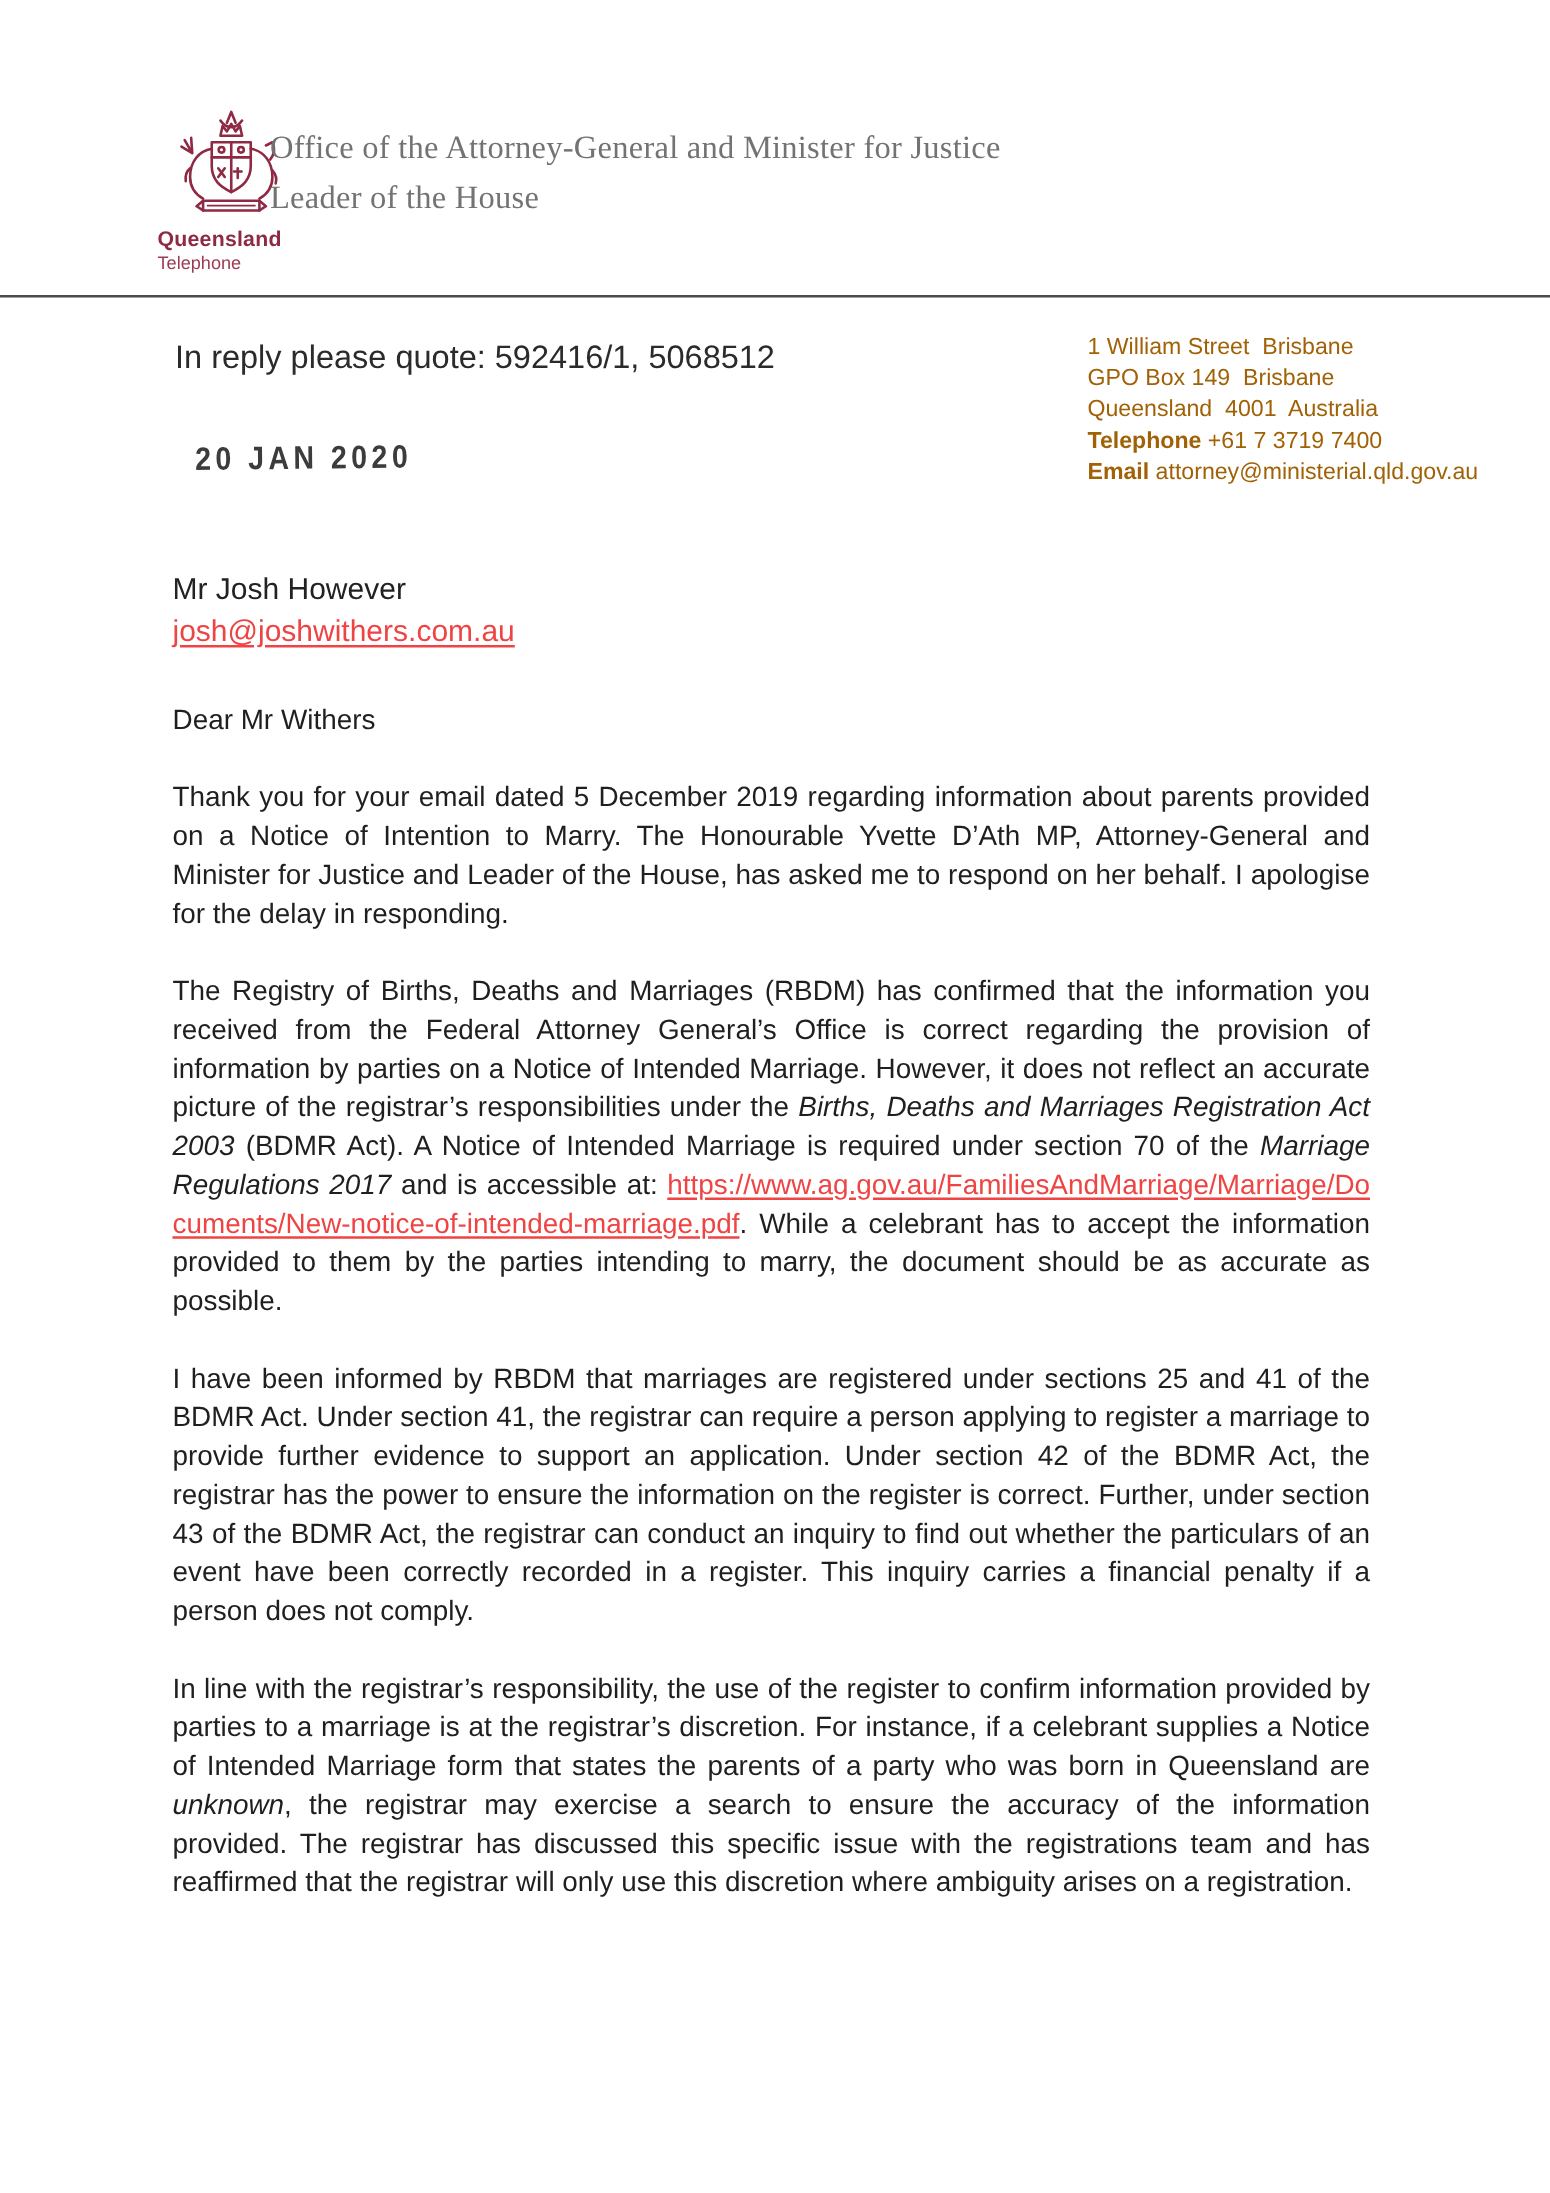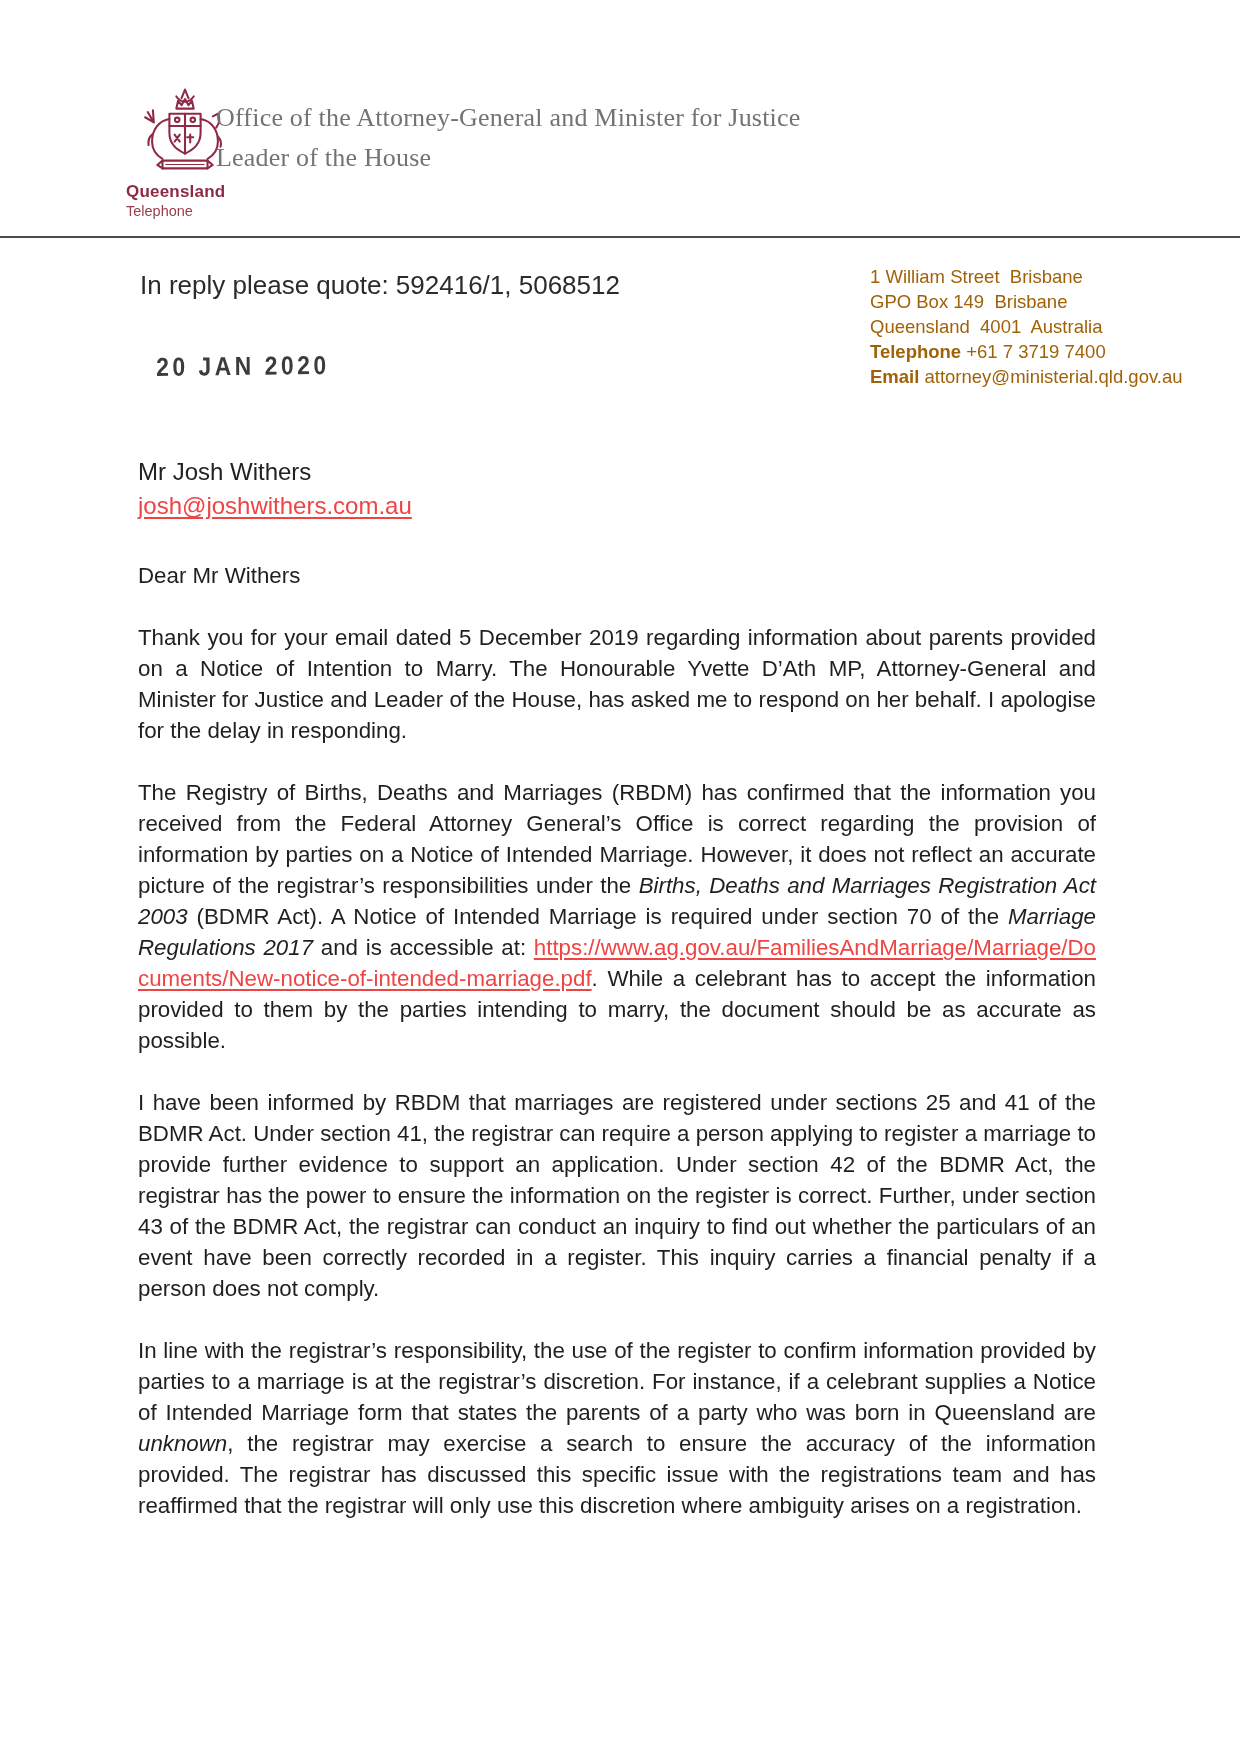--- a/index.html
+++ b/index.html
@@ -174,21 +174,21 @@
     <span class="addr-line">1 William Street  Brisbane</span>
     <span class="addr-line">GPO Box 149  Brisbane</span>
     <span class="addr-line">Queensland  4001  Australia</span>
     <span class="addr-line"><span class="lbl">Telephone</span><span class="val"> +61 7 3719 7400</span></span>
     <span class="addr-line"><span class="lbl">Email</span><span class="val"> attorney@ministerial.qld.gov.au</span></span>
   </div>
 
   <div class="date-stamp">20 JAN 2020</div>
 
   <div class="recipient">
-    <div>Mr Josh Withers</div>
+    <div>Mr Josh However</div>
     <div><a class="mail-link" href="#">josh@joshwithers.com.au</a></div>
   </div>
 
   <div class="letter-body">
     <div class="salutation">Dear Mr Withers</div>
 
     <p class="para">Thank you for your email dated 5 December 2019 regarding information about parents provided on a Notice of Intention to Marry. The Honourable Yvette D’Ath MP, Attorney-General and Minister for Justice and Leader of the House, has asked me to respond on her behalf. I apologise for the delay in responding.</p>
 
     <p class="para"><span>The Registry of Births, Deaths and Marriages (RBDM) has confirmed that the information you received from the Federal Attorney General’s Office is correct regarding the provision of information by parties on a Notice of Intended Marriage. However, it does not reflect an accurate picture of the registrar’s responsibilities under the </span><em>Births, Deaths and Marriages Registration Act 2003</em><span> (BDMR Act). A Notice of Intended Marriage is required under section 70 of the </span><em>Marriage Regulations 2017</em><span> and is accessible at: </span><a class="doc-link" href="#">https://www.ag.gov.au/FamiliesAndMarriage/Marriage/Documents/New-notice-of-intended-marriage.pdf</a><span>. While a celebrant has to accept the information provided to them by the parties intending to marry, the document should be as accurate as possible.</span></p>
 

